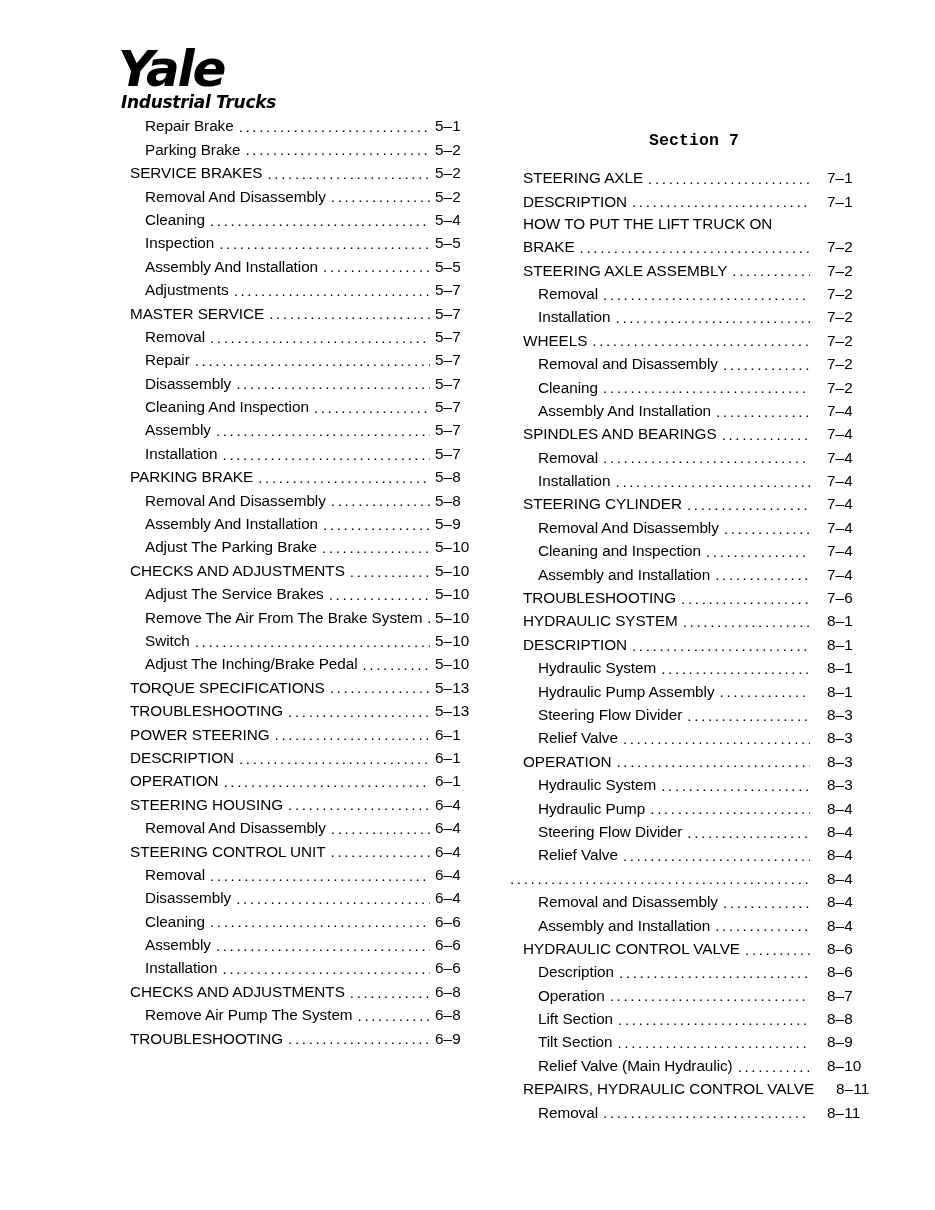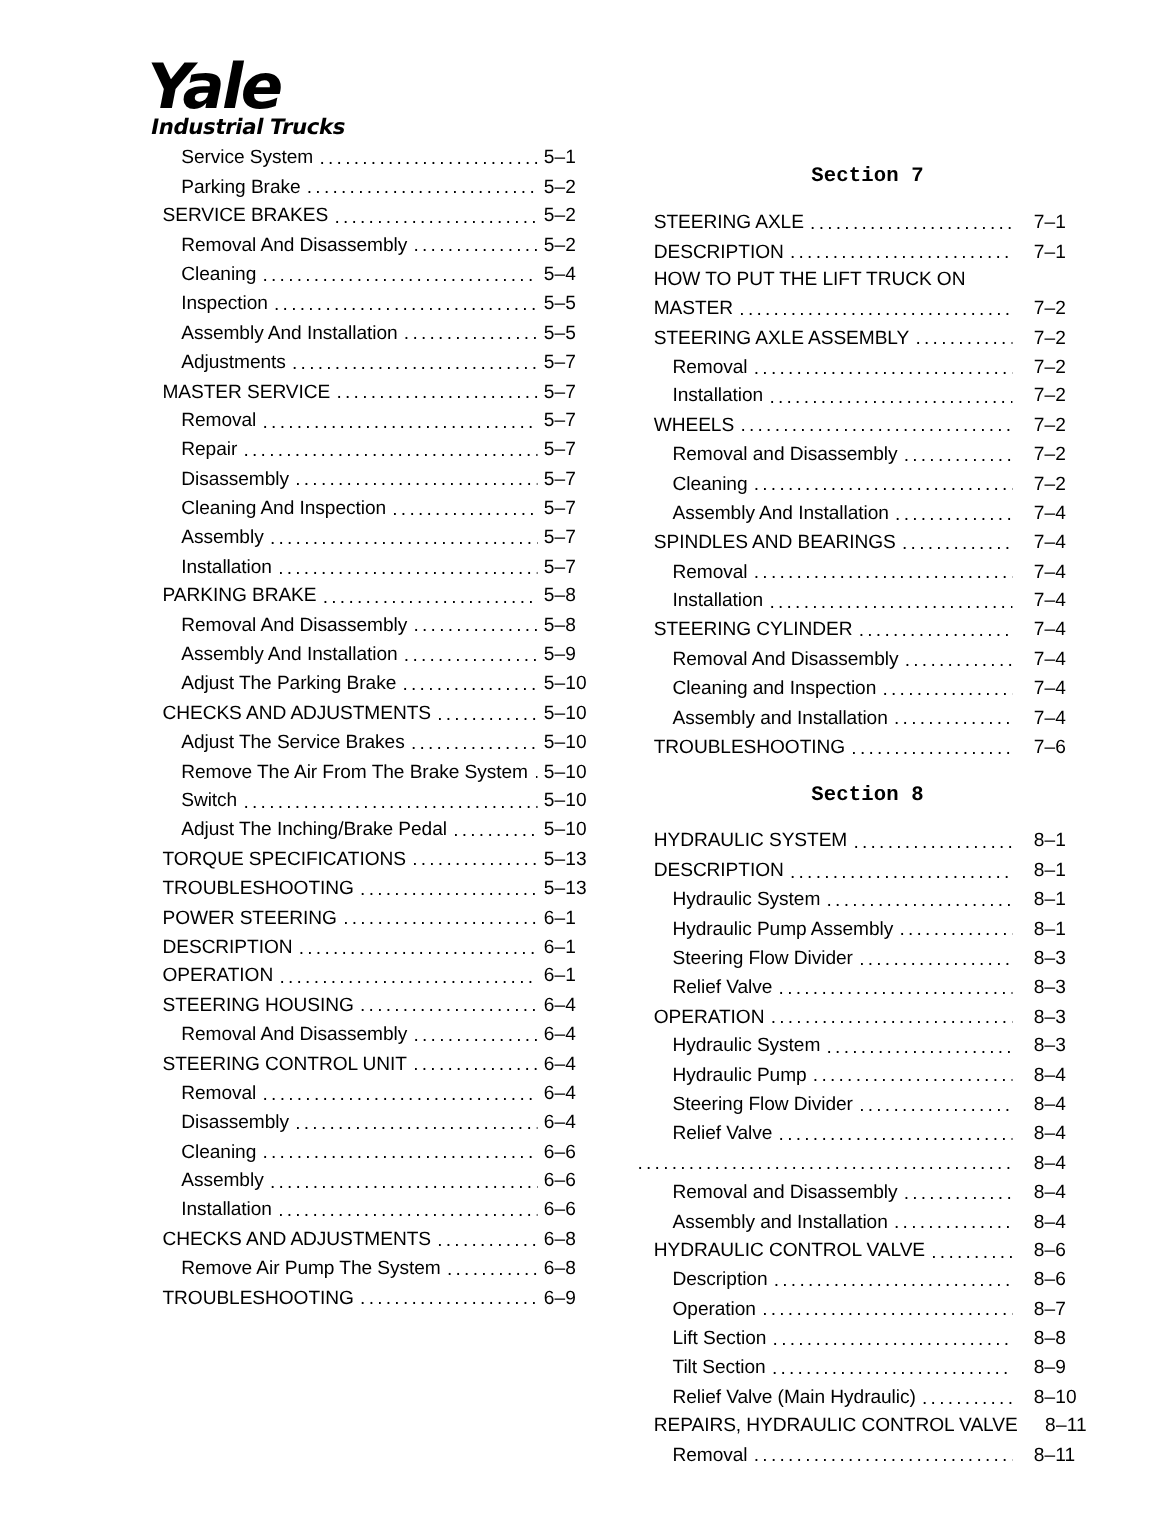--- a/index.html
+++ b/index.html
@@ -107,21 +107,21 @@
 </head>
 <body>
 
 <div id="logo-block">
   <span id="logo-wordmark">Yale</span>
   <span id="logo-sub">Industrial Trucks</span>
 </div>
 
 <div class="column" id="column-left">
     <div class="toc-entry level-2">
-      <span class="toc-title">Service System</span>
+      <span class="toc-title">Repair Brake</span>
       <span class="toc-leader">..........................................................................................</span>
       <span class="toc-page">5–1</span>
     </div>
     <div class="toc-entry level-2">
       <span class="toc-title">Parking Brake</span>
       <span class="toc-leader">..........................................................................................</span>
       <span class="toc-page">5–2</span>
     </div>
     <div class="toc-entry level-1">
       <span class="toc-title">SERVICE BRAKES</span>
@@ -325,21 +325,21 @@
       <span class="toc-title">DESCRIPTION</span>
       <span class="toc-leader">..........................................................................................</span>
       <span class="toc-page">7–1</span>
     </div>
     <div class="toc-entry wrap-first level-1">
       <span class="toc-title">HOW TO PUT THE LIFT TRUCK ON</span>
       <span class="toc-leader">..........................................................................................</span>
       <span class="toc-page"></span>
     </div>
     <div class="toc-entry level-1">
-      <span class="toc-title">MASTER</span>
+      <span class="toc-title">BRAKE</span>
       <span class="toc-leader">..........................................................................................</span>
       <span class="toc-page">7–2</span>
     </div>
     <div class="toc-entry level-1">
       <span class="toc-title">STEERING AXLE ASSEMBLY</span>
       <span class="toc-leader">..........................................................................................</span>
       <span class="toc-page">7–2</span>
     </div>
     <div class="toc-entry level-2">
       <span class="toc-title">Removal</span>
@@ -404,21 +404,20 @@
     <div class="toc-entry level-2">
       <span class="toc-title">Assembly and Installation</span>
       <span class="toc-leader">..........................................................................................</span>
       <span class="toc-page">7–4</span>
     </div>
     <div class="toc-entry level-1">
       <span class="toc-title">TROUBLESHOOTING</span>
       <span class="toc-leader">..........................................................................................</span>
       <span class="toc-page">7–6</span>
     </div>
-    <div class="section-heading">Section 8</div>
     <div class="toc-entry level-1">
       <span class="toc-title">HYDRAULIC SYSTEM</span>
       <span class="toc-leader">..........................................................................................</span>
       <span class="toc-page">8–1</span>
     </div>
     <div class="toc-entry level-1">
       <span class="toc-title">DESCRIPTION</span>
       <span class="toc-leader">..........................................................................................</span>
       <span class="toc-page">8–1</span>
     </div>

